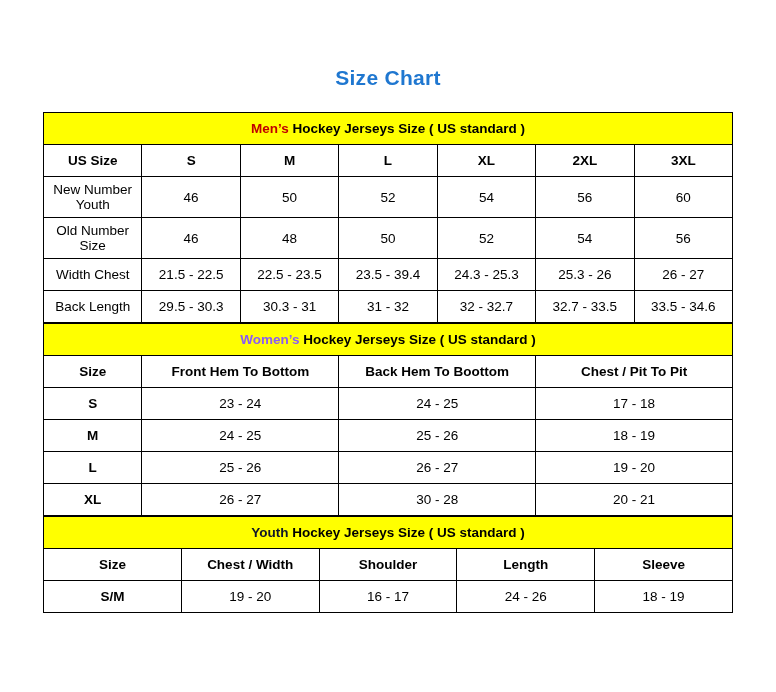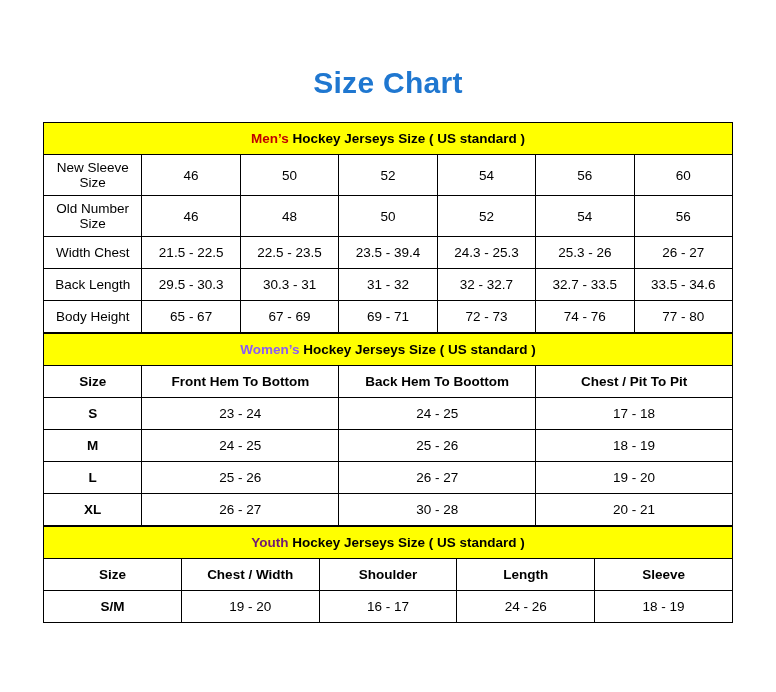--- a/index.html
+++ b/index.html
@@ -15,21 +15,21 @@
   }
   .page {
     position: relative;
     width: 776px;
     height: 692px;
     box-sizing: border-box;
   }
   .title {
     text-align: center;
     color: #1f77d0;
-    font-size: 30px;
+    font-size: 21px;
     font-weight: bold;
     padding-top: 66px;
     letter-spacing: 0.3px;
   }
   .chart-wrap {
     margin: 22px auto 4px auto;
     width: 690px;
   }
   table.size-table {
     border-collapse: collapse;
@@ -46,21 +46,21 @@
     height: 21px;
   }
   .section-head {
     background: #ffff00;
     font-weight: bold;
     font-size: 15px;
     padding: 7px 2px;
   }
   .section-head .accent-men { color: #c00000; }
   .section-head .accent-women { color: #8b5cf6; }
-  .section-head .accent-youth { color: #701a75; }
+  .section-head .accent-youth { color: #0f172a; }
   .col-head {
     font-weight: bold;
   }
   .row-label {
     font-weight: normal;
   }
   .row-label-bold {
     font-weight: bold;
   }
 </style>
@@ -72,21 +72,30 @@
   <div class="title">Size Chart</div>
 
   <div class="chart-wrap">
 
     <table class="size-table">
       <tbody>
         <tr>
           <td class="section-head" colspan="7"><span class="accent-men">Men’s</span><span> Hockey Jerseys Size ( US standard )</span></td>
         </tr>
         <tr>
-          <td class="row-label">New Sleeve Size</td>
+          <td class="col-head">US Size</td>
+          <td class="col-head">S</td>
+          <td class="col-head">M</td>
+          <td class="col-head">L</td>
+          <td class="col-head">XL</td>
+          <td class="col-head">2XL</td>
+          <td class="col-head">3XL</td>
+        </tr>
+        <tr>
+          <td class="row-label">New Number Youth</td>
           <td>46</td>
           <td>50</td>
           <td>52</td>
           <td>54</td>
           <td>56</td>
           <td>60</td>
         </tr>
         <tr>
           <td class="row-label">Old Number Size</td>
           <td>46</td>
@@ -106,29 +115,20 @@
           <td>26 - 27</td>
         </tr>
         <tr>
           <td class="row-label">Back Length</td>
           <td>29.5 - 30.3</td>
           <td>30.3 - 31</td>
           <td>31 - 32</td>
           <td>32 - 32.7</td>
           <td>32.7 - 33.5</td>
           <td>33.5 - 34.6</td>
-        </tr>
-        <tr>
-          <td class="row-label">Body Height</td>
-          <td>65 - 67</td>
-          <td>67 - 69</td>
-          <td>69 - 71</td>
-          <td>72 - 73</td>
-          <td>74 - 76</td>
-          <td>77 - 80</td>
         </tr>
       </tbody>
     </table>
 
     <table class="size-table">
       <tbody>
         <tr>
           <td class="section-head" colspan="7"><span class="accent-women">Women’s</span><span> Hockey Jerseys Size ( US standard )</span></td>
         </tr>
         <tr>

